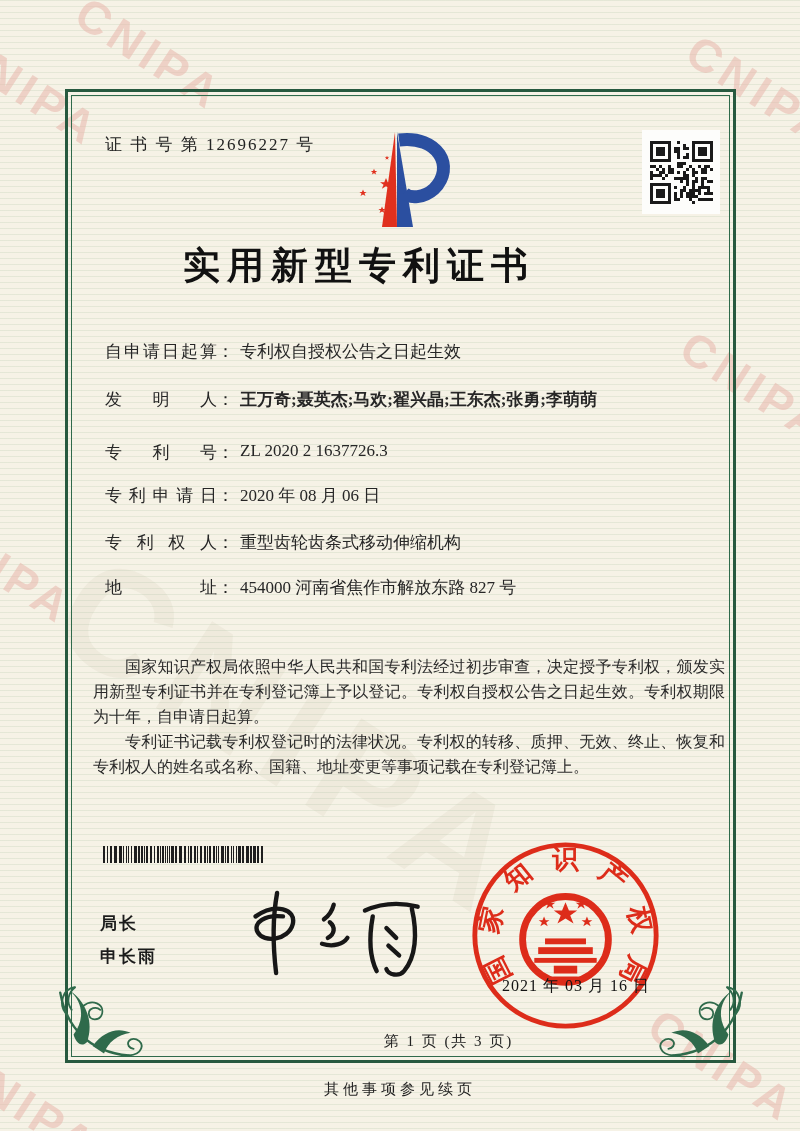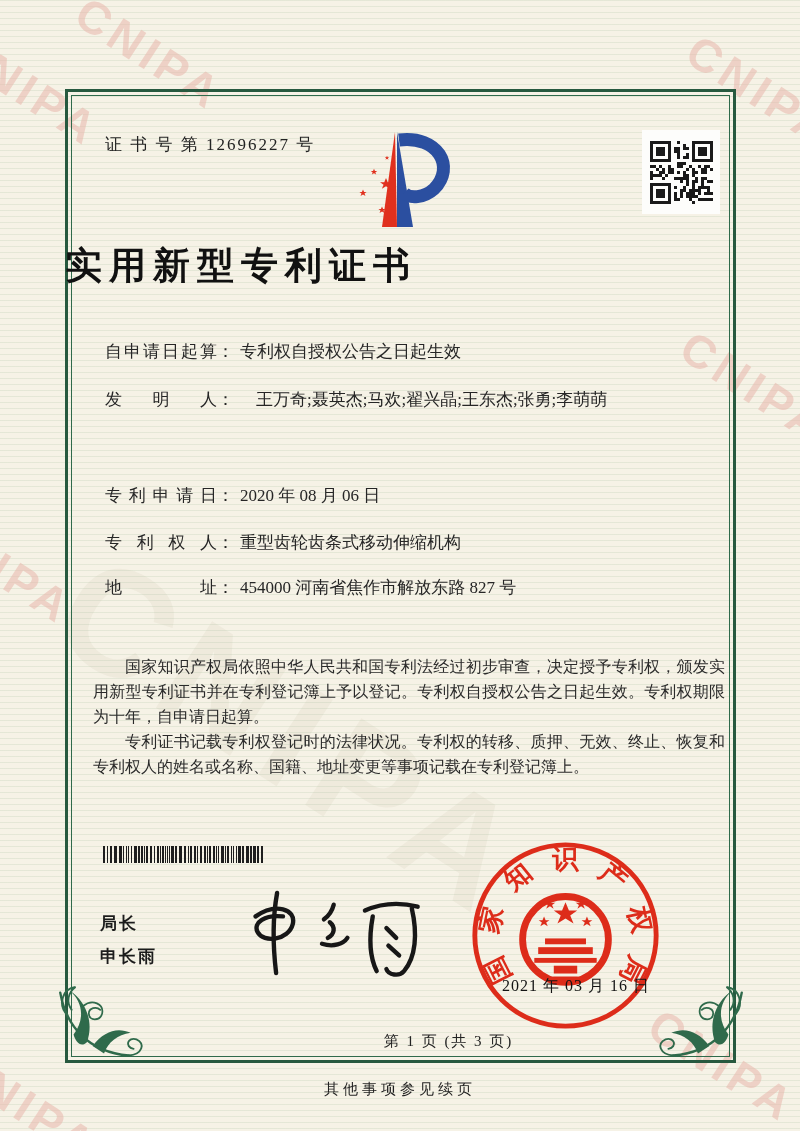--- a/index.html
+++ b/index.html
@@ -36,31 +36,31 @@
     position:absolute;inset:3px;border:1px solid #2f6a4b;
   }
   .abs{position:absolute;z-index:3;}
   #cert-no{left:105px;top:133px;font-size:17px;letter-spacing:2px;}
   #logo{left:338px;top:127px;width:120px;height:105px;}
   #qr-box{
     left:642px;top:130px;width:78px;height:84px;background:#fdfdfb;
     display:flex;align-items:center;justify-content:center;
   }
   #title{
-    left:65px;top:241px;width:588px;text-align:left;
+    left:65px;top:241px;width:588px;text-align:center;
     font-size:37px;font-weight:700;letter-spacing:7px;color:#111;
   }
   .row{left:105px;font-size:17px;white-space:nowrap;color:#262626;}
   .lbl{
     display:inline-block;width:112px;
     text-align:justify;text-align-last:justify;vertical-align:top;
   }
   .colon{vertical-align:top;}
   .val{margin-left:6px;vertical-align:top;}
-  .val-block{display:inline-block;margin-left:22px;line-height:24px;vertical-align:top;}
+  .val-block{display:inline-block;margin-left:6px;line-height:24px;vertical-align:top;font-weight:bold;}
   #row-name{top:340px;}
   #row-inventors{top:388px;}
   #row-patent-no{top:441px;}
   #row-filing-date{top:484px;}
   #row-patentee{top:531px;}
   #row-address{top:576px;}
   #row-grant{top:621px;width:620px;}
   #grant-no-group{position:absolute;left:345px;top:0;white-space:nowrap;}
   #grant-no-group .lbl{width:100px;}
   #paragraphs{
@@ -348,20 +348,23 @@
   <div class="abs row" id="row-name">
     <span class="lbl">自申请日起算</span><span class="colon">：</span><span class="val">专利权自授权公告之日起生效</span>
   </div>
 
   <div class="abs row" id="row-inventors">
     <span class="lbl">发明人</span><span class="colon">：</span><span class="val-block">
       <span>王万奇;聂英杰;马欢;翟兴晶;王东杰;张勇;李萌萌</span><br>
     </span>
   </div>
 
+  <div class="abs row" id="row-patent-no">
+    <span class="lbl">专利号</span><span class="colon">：</span><span class="val">ZL 2020 2 1637726.3</span>
+  </div>
 
   <div class="abs row" id="row-filing-date">
     <span class="lbl">专利申请日</span><span class="colon">：</span><span class="val">2020 年 08 月 06 日</span>
   </div>
 
   <div class="abs row" id="row-patentee">
     <span class="lbl">专利权人</span><span class="colon">：</span><span class="val">重型齿轮齿条式移动伸缩机构</span>
   </div>
 
   <div class="abs row" id="row-address">

